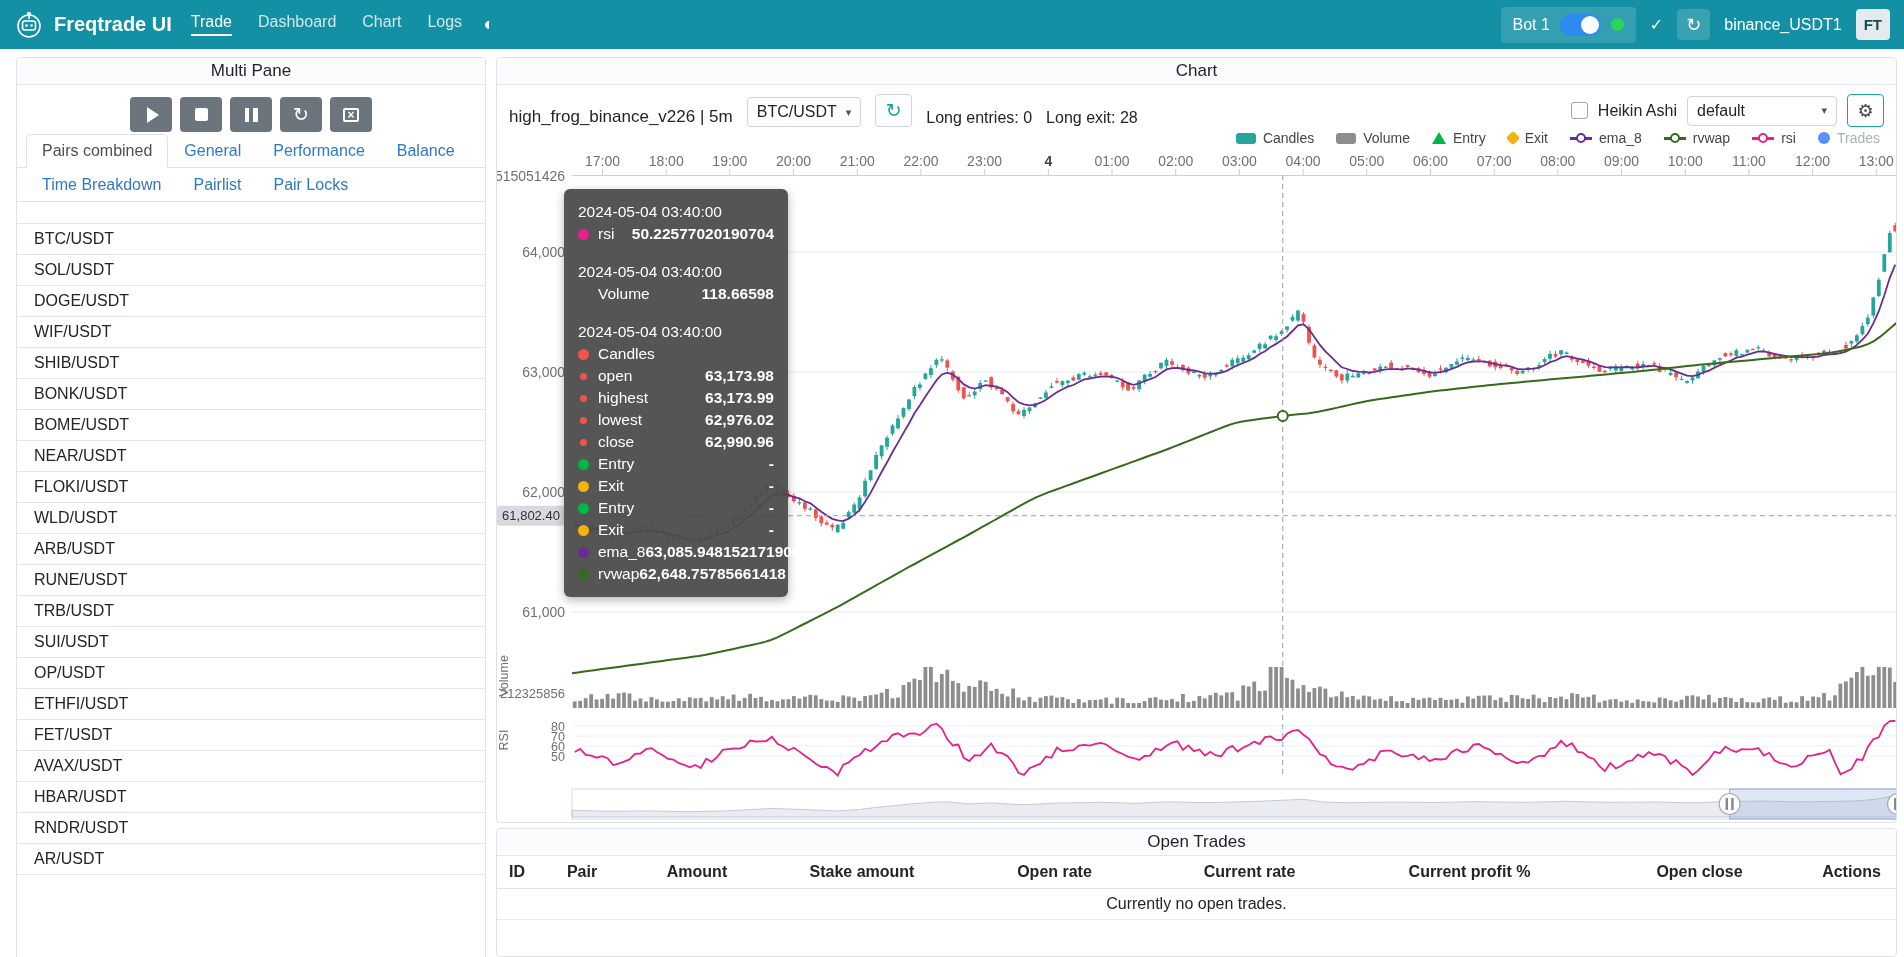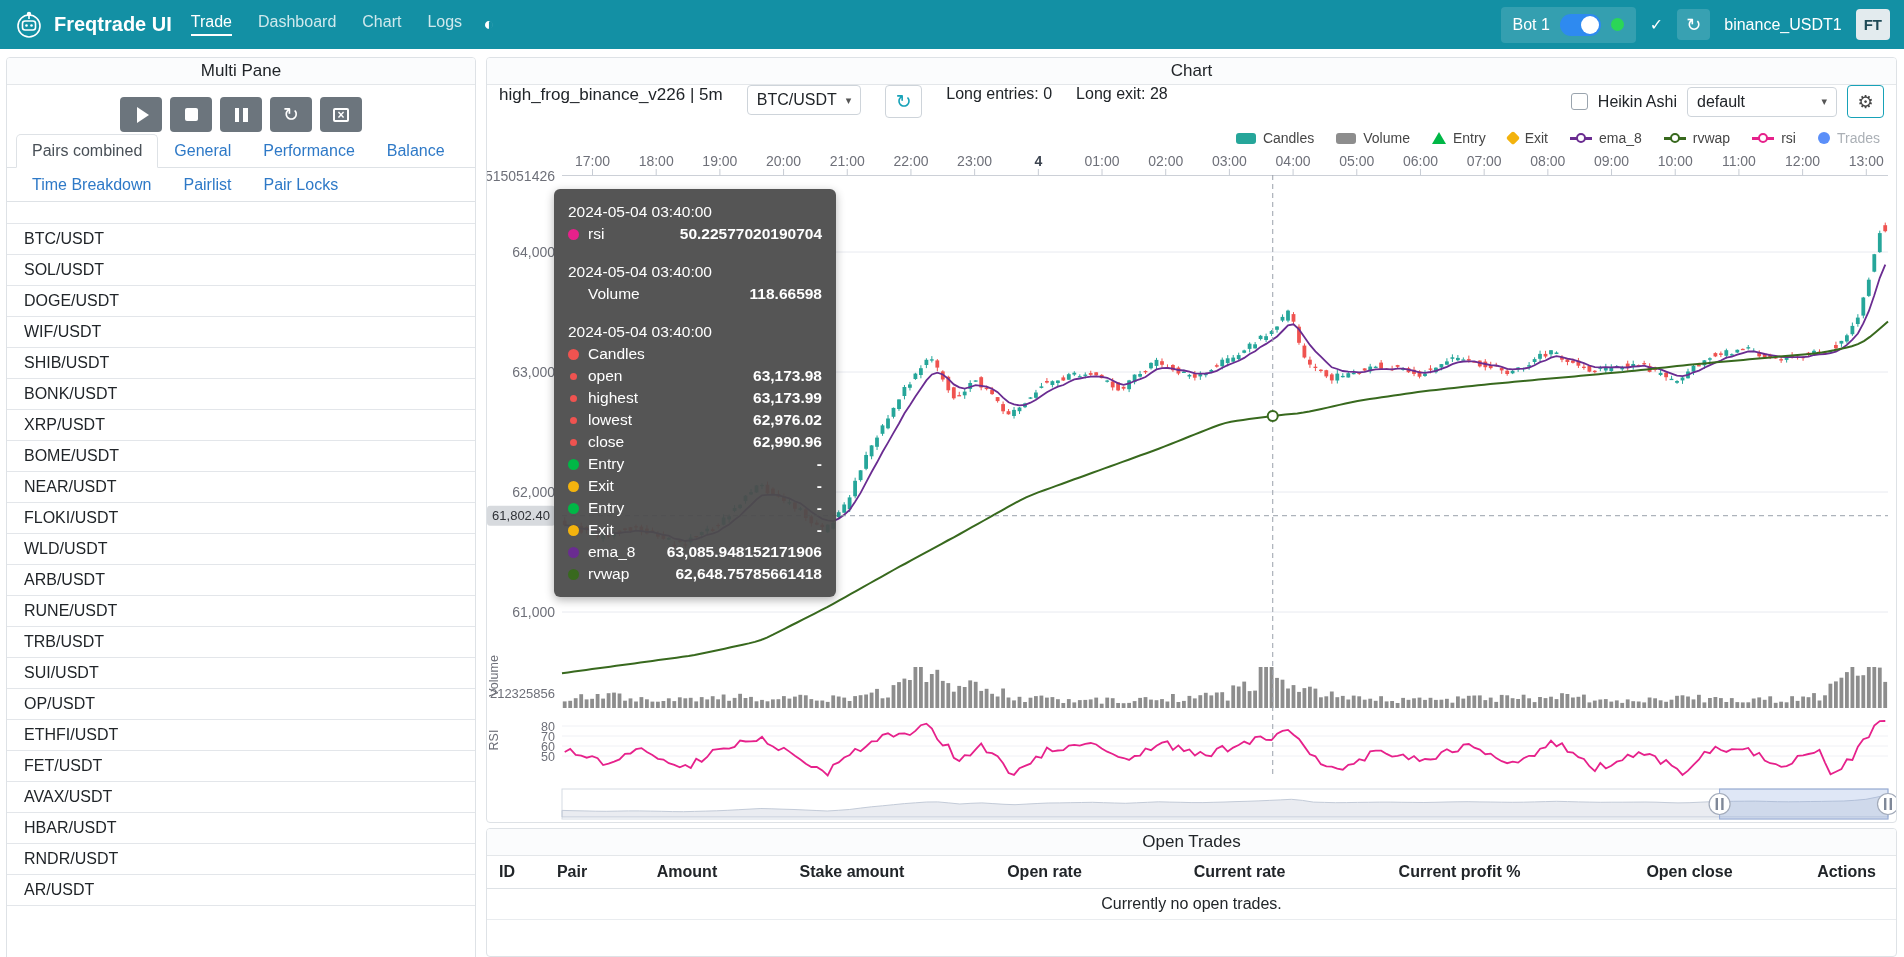--- a/index.html
+++ b/index.html
@@ -20,21 +20,21 @@
 .bot-pill{display:flex;align-items:center;gap:10px;background:rgba(255,255,255,.14);border-radius:4px;padding:6px 12px;font-size:16px;height:36px}
 .toggle{width:41px;height:22px;border-radius:11px;background:#2e8af0;position:relative;cursor:pointer;flex:none}
 .toggle .knob{position:absolute;right:2px;top:2px;width:18px;height:18px;border-radius:50%;background:#fff}
 .online-dot{width:13px;height:13px;border-radius:50%;background:#2bd657}
 .check{font-size:16px}
 .icon-btn{width:33px;height:31px;border:none;border-radius:4px;background:rgba(255,255,255,.16);color:#fff;font-size:18px;display:flex;align-items:center;justify-content:center;cursor:pointer}
 .bot-login{font-size:16px}
 .avatar{background:#e3ebee;color:#1e4a56;font-weight:700;font-size:15px;padding:7px 8px;border-radius:4px;cursor:pointer}
 
 
-.content{display:flex;gap:10px;padding:8px 7px 0 6px;height:908px;align-items:stretch}
+.content{display:flex;gap:10px;padding:8px 7px 0 16px;height:908px;align-items:stretch}
 .card{background:#fff;border:1px solid #dee2e6;border-radius:4px;overflow:hidden}
 .left-card{width:470px;height:920px;flex:none}
 .right-col{flex:1;display:flex;flex-direction:column;gap:5px;min-width:0}
 .chart-card{height:766px;position:relative;flex:none}
 .trades-card{flex:1}
 .panel-header{height:27px;line-height:26px;text-align:center;font-size:17px;background:#fbfcfd;border-bottom:1px solid #e4e7ea;color:#212529}
 
 
 .controls{display:flex;justify-content:center;gap:8px;padding-top:12px}
 .ctrl-btn{width:42px;height:35px;background:#6c757d;border:none;border-radius:4px;display:flex;align-items:center;justify-content:center;cursor:pointer}
@@ -45,21 +45,21 @@
 .icon-reload{color:#fff;font-size:19px;line-height:1}
 .icon-forceexit{width:16px;height:14px;border:2px solid #fff;border-radius:2px;color:#fff;font-size:12px;font-weight:700;display:flex;align-items:center;justify-content:center;line-height:1}
 .tabs{margin-top:2px}
 .tab-row{display:flex;border-bottom:1px solid #dee2e6;padding:0 9px}
 .tab{font-size:16px;color:#2e79c7;padding:7px 15px;border:1px solid transparent;border-radius:5px 5px 0 0;margin-bottom:-1px;cursor:pointer;white-space:nowrap}
 .tab.active{color:#495057;background:#fff;border-color:#dee2e6 #dee2e6 #fff}
 .pair-list{margin-top:21px;border-top:1px solid #e3e6ea;overflow:hidden}
 .pair-item{height:31px;display:flex;align-items:center;padding:0 17px;border-bottom:1px solid #e3e6ea;font-size:16px;cursor:pointer}
 
 
-.chart-toolbar{display:flex;align-items:flex-start;gap:24px;height:42px;padding:0 12px}
+.chart-toolbar{display:flex;align-items:flex-end;gap:14px;height:42px;padding:0 12px}
 .strategy{font-size:17px;color:#212529;white-space:nowrap}
 .select{display:flex;align-items:center;justify-content:space-between;border:1px solid #ced4da;border-radius:4px;padding:5px 9px;font-size:16px;background:#fff;cursor:pointer;color:#212529}
 .pair-select{min-width:108px}
 .config-select{min-width:150px}
 .chev{font-size:11px;color:#555;margin-left:9px}
 .btn-outline{background:#fff;border:1px solid #ced4da;border-radius:4px;width:37px;height:33px;display:flex;align-items:center;justify-content:center;cursor:pointer}
 .btn-outline.refresh{color:#17a2b8;font-size:19px}
 .btn-outline.gear{border-color:#17a2b8;color:#444;font-size:18px}
 .tb-text{font-size:16px;color:#212529;white-space:nowrap}
 .toolbar-right{margin-left:auto;display:flex;align-items:center;gap:10px}
@@ -75,21 +75,21 @@
 .lg-circle{width:12px;height:12px;border-radius:50%;display:inline-block}
 .lg-line{width:22px;height:12px;position:relative;display:inline-block}
 .lg-line .lg-bar{position:absolute;left:0;right:0;top:5px;height:2.5px}
 .lg-line .lg-dot{position:absolute;left:6px;top:1px;width:10px;height:10px;border-radius:50%;background:#fff;border:2px solid;display:block}
 .lg-line i{display:block}
 
 
 .chart-area{position:relative;height:675px}
 #chart-svg{position:absolute;left:0;top:0}
 #chart-svg text{font-family:"Liberation Sans",sans-serif}
-.tooltip{position:absolute;left:67px;top:40px;width:282px;background:rgba(76,76,76,.95);border-radius:6px;padding:12px 14px;color:#fff;font-size:15.5px;box-shadow:0 3px 10px rgba(0,0,0,.3);pointer-events:none;z-index:5}
+.tooltip{position:absolute;left:67px;top:40px;width:224px;background:rgba(76,76,76,.95);border-radius:6px;padding:12px 14px;color:#fff;font-size:15.5px;box-shadow:0 3px 10px rgba(0,0,0,.3);pointer-events:none;z-index:5}
 .tt-section{margin-bottom:16px}
 .tt-section:last-child{margin-bottom:0}
 .tt-header{min-height:22px;display:flex;align-items:center}
 .tt-row{display:flex;align-items:center;min-height:22px}
 .tt-marker{width:11px;height:11px;border-radius:50%;margin-right:9px;flex:none}
 .tt-marker.small{width:7px;height:7px;margin:0 11px 0 2px}
 .tt-marker.hide{visibility:hidden}
 .tt-value{margin-left:auto;font-weight:700;white-space:nowrap}
 
 
@@ -181,21 +181,20 @@
           <span class="tab">Pair Locks</span>
         </div>
       </div>
     <div class="pair-list" id="pair-list">
         <div class="pair-item">BTC/USDT</div>
         <div class="pair-item">SOL/USDT</div>
         <div class="pair-item">DOGE/USDT</div>
         <div class="pair-item">WIF/USDT</div>
         <div class="pair-item">SHIB/USDT</div>
         <div class="pair-item">BONK/USDT</div>
-        <div class="pair-item">XRP/USDT</div>
         <div class="pair-item">BOME/USDT</div>
         <div class="pair-item">NEAR/USDT</div>
         <div class="pair-item">FLOKI/USDT</div>
         <div class="pair-item">WLD/USDT</div>
         <div class="pair-item">ARB/USDT</div>
         <div class="pair-item">RUNE/USDT</div>
         <div class="pair-item">TRB/USDT</div>
         <div class="pair-item">SUI/USDT</div>
         <div class="pair-item">OP/USDT</div>
         <div class="pair-item">ETHFI/USDT</div>

